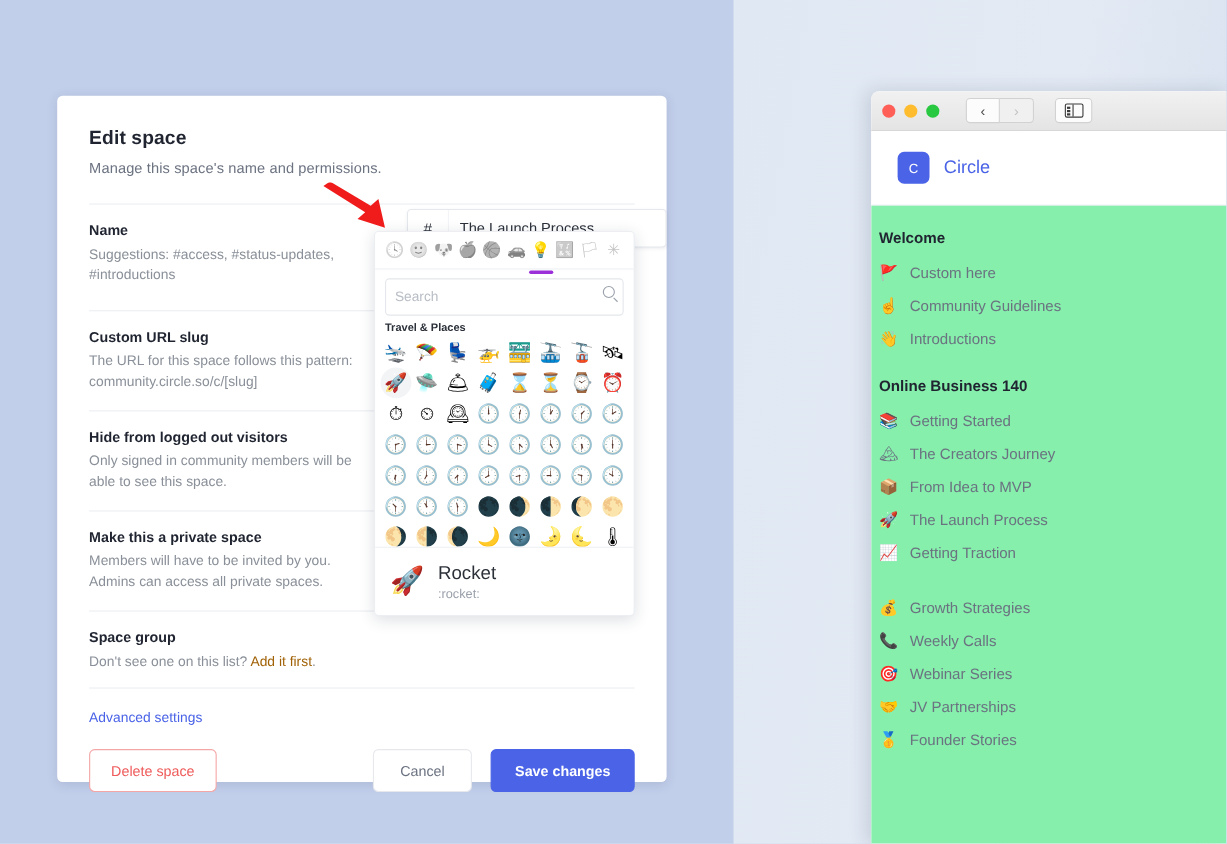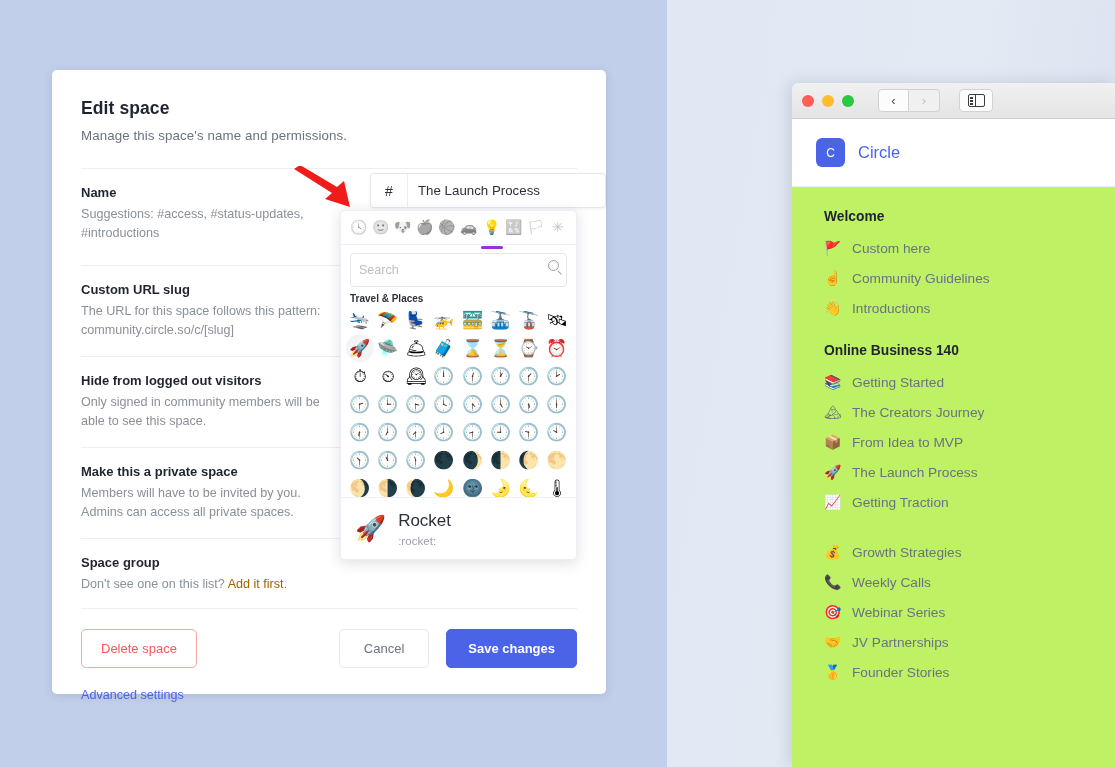--- a/index.html
+++ b/index.html
@@ -10,21 +10,21 @@
   }
   body { position: relative; background: #dee6f2; }
 
   
   #bg-left  { position: absolute; left: 0;   top: 0; width: 667px; height: 767px; background: #c2cfeb; }
   #bg-right { position: absolute; left: 667px; top: 0; width: 448px; height: 767px;
               background: linear-gradient(100deg,#e0e8f3 0%,#e3eaf4 55%,#d5dfee 100%); }
 
   
   #edit-card {
-    position: absolute; left: 52px; top: 70px; width: 554px; height: 624px;
+    position: absolute; left: 52px; top: 87px; width: 554px; height: 624px;
     background: #ffffff; border-radius: 5px;
     box-shadow: 0 2px 10px rgba(40,50,80,.13);
     padding: 28px 29px 0 29px;
   }
   .card-title { font-size: 17.5px; font-weight: 700; color: #1f2430; letter-spacing: .1px; }
   .card-sub   { font-size: 13.3px; color: #6b7280; margin-top: 9px; letter-spacing: .1px; }
 
   .divider { height: 1px; background: #eceef2; margin: 0; }
   #div-1 { margin-top: 25px; }
 
@@ -160,21 +160,21 @@
   #circle-header {
     height: 68px; background: #fff; display: flex; align-items: center;
     padding: 0 24px; border-bottom: 1px solid #eceef2; gap: 13px;
   }
   #circle-logo {
     width: 29px; height: 29px; background: #4a63e7; border-radius: 6px;
     color: #fff; font-size: 12px; display: flex; align-items: center; justify-content: center;
   }
   #circle-name { font-size: 16.5px; color: #4a63e7; }
 
-  #circle-sidebar { background: #bef264; height: 580px; padding: 22px 32px; overflow: hidden; }
+  #circle-sidebar { background: #86efac; height: 580px; padding: 22px 7px; overflow: hidden; }
   .sb-group { margin-bottom: 20px; }
   .sb-group-title { font-size: 13.8px; font-weight: 700; color: #1f2430; margin-bottom: 9px; }
   .sb-item {
     display: flex; align-items: center; gap: 11px; height: 30px; cursor: pointer;
     font-size: 13.7px; color: #6b7280;
   }
   .sb-emoji { font-size: 14px; width: 17px; text-align: center; line-height: 1; }
 </style>
 </head>
 <body>
@@ -224,30 +224,30 @@
 
   <div class="field-row" style="padding-bottom:14px;">
     <div class="field-label">Space group</div>
     <div class="field-desc">
       <span>Don't see one on this list? </span><a href="#">Add it first</a><span>.</span>
     </div>
   </div>
 
   <div class="divider"></div>
 
+  <div style="padding-top:17px;">
+    <a href="#" id="advanced-link">Advanced settings</a>
+  </div>
+
   <div id="footer-actions">
     <button class="btn" id="delete-btn">Delete space</button>
     <div class="right-actions">
       <button class="btn" id="cancel-btn">Cancel</button>
       <button class="btn" id="save-btn">Save changes</button>
     </div>
-  </div>
-
-  <div style="padding-top:17px;">
-    <a href="#" id="advanced-link">Advanced settings</a>
   </div>
 </div>
 
 <div id="emoji-picker">
 
   <div id="emoji-tabs">
       <div class="emoji-tab">🕓</div>
       <div class="emoji-tab">🙂</div>
       <div class="emoji-tab">🐶</div>
       <div class="emoji-tab">🍎</div>

